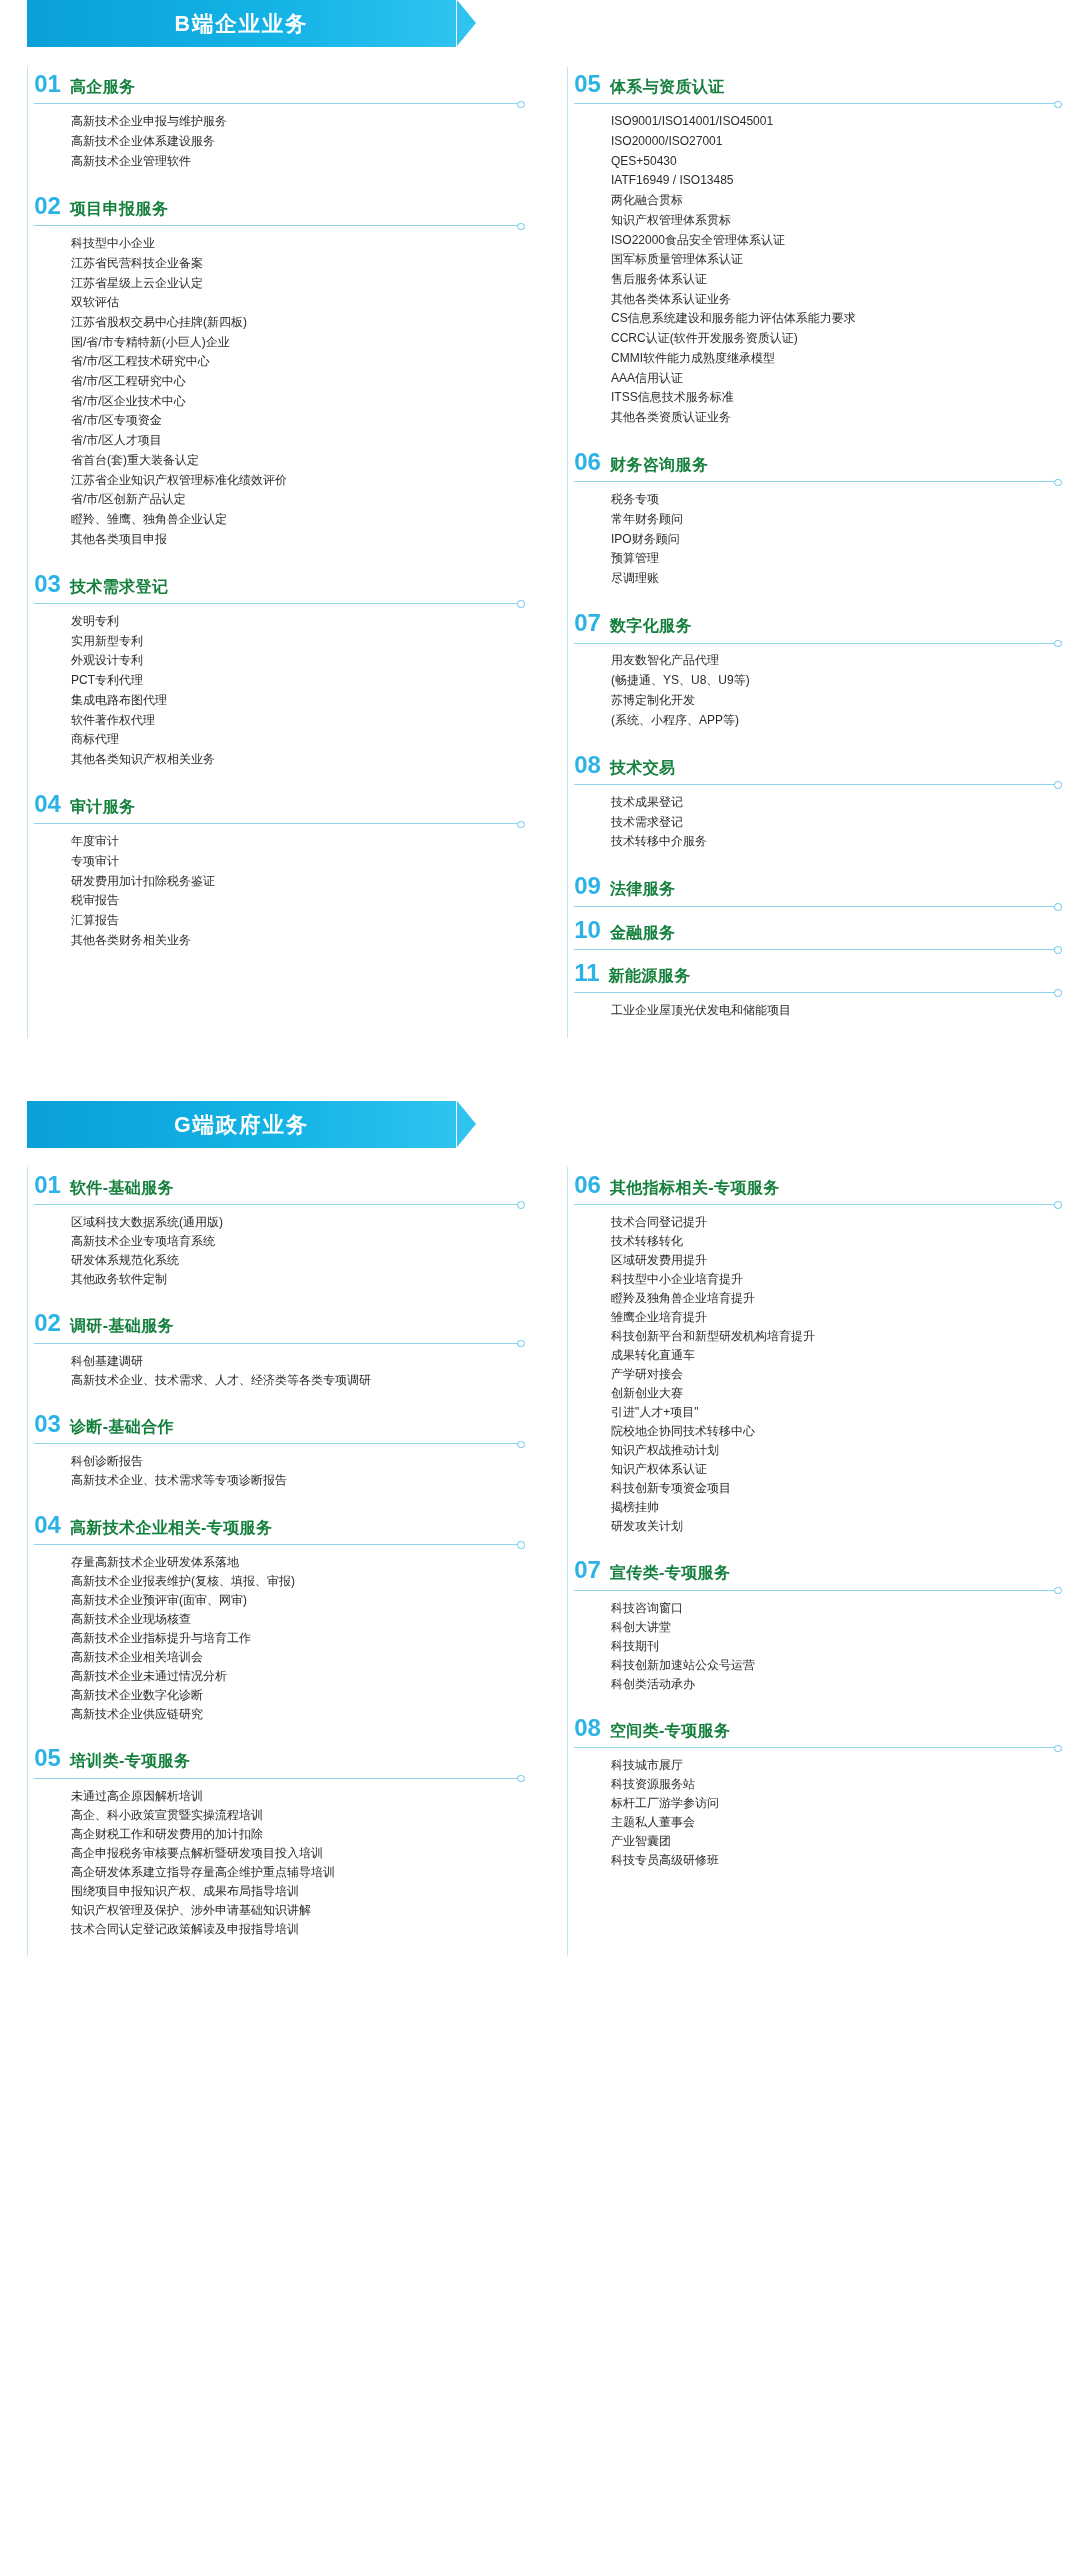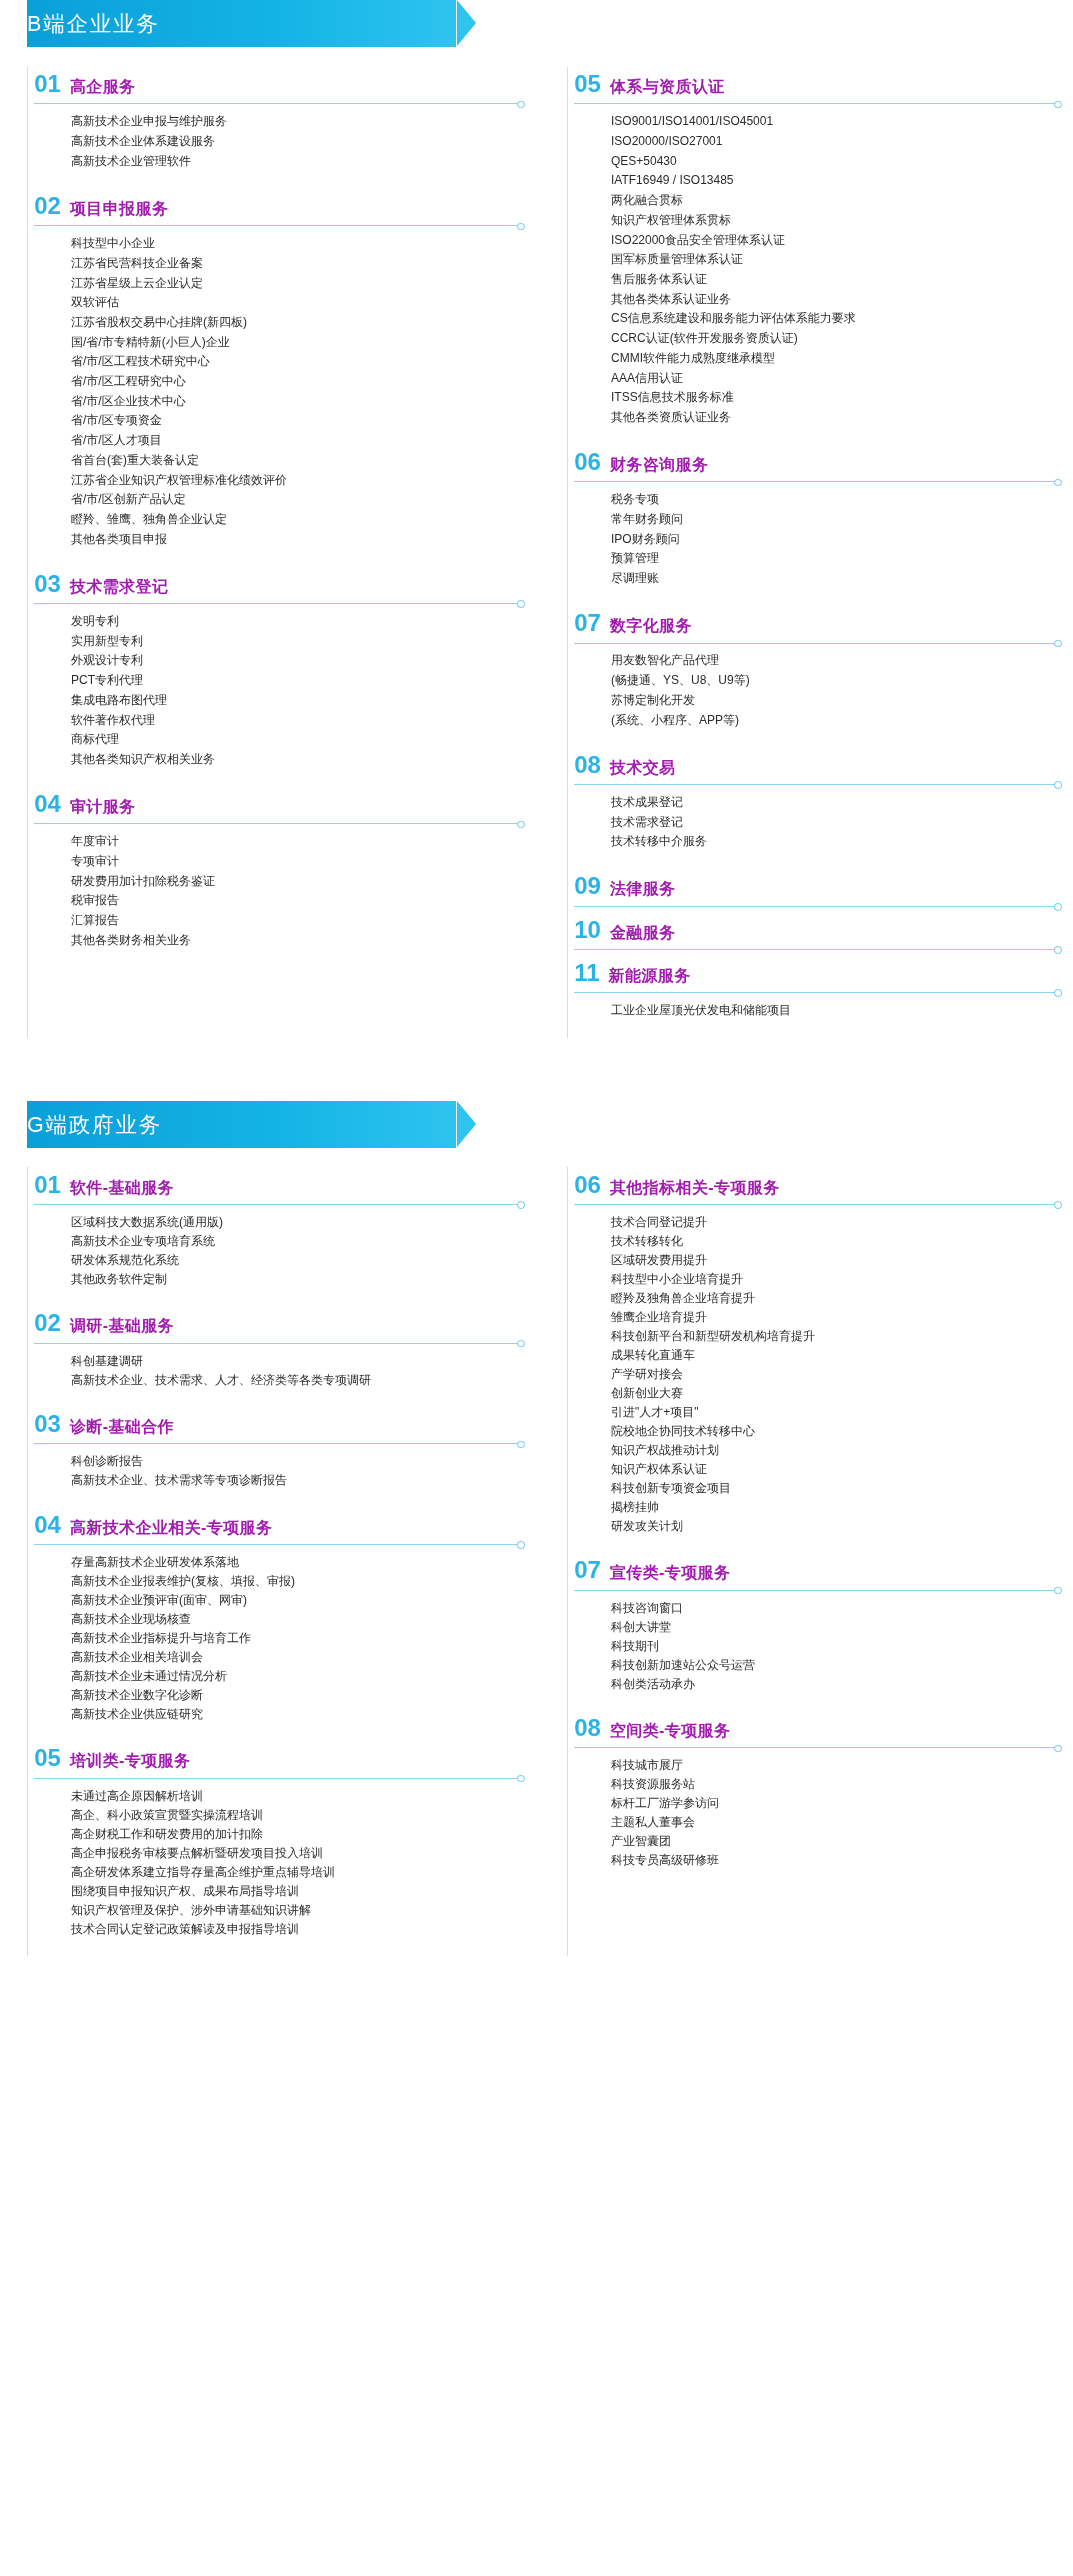--- a/index.html
+++ b/index.html
@@ -19,24 +19,24 @@
   
   .banner {
     position: relative;
     width: 429px;
     height: 47px;
     margin-left: 27px;
     background: #0aa9e0;
     background: linear-gradient(90deg, #0b9fd8 0%, #14b4e6 60%, #2fc3ef 100%);
     display: flex;
     align-items: center;
-    justify-content: flex-start;
+    justify-content: center;
     color: #ffffff;
     font-size: 21.5px;
-    font-weight: normal;
+    font-weight: bold;
     letter-spacing: 1.8px;
   }
   .banner::after {
     content: "";
     position: absolute;
     right: -19.7px;
     top: 0;
     width: 0; height: 0;
     border-top: 23px solid transparent;
     border-bottom: 23px solid transparent;
@@ -82,21 +82,21 @@
   .grp-num {
     font-size: 24px;
     font-weight: bold;
     color: #2bb3e6;
     line-height: 1;
     font-family: "Liberation Sans", sans-serif;
   }
   .grp-title {
     font-size: 16px;
     font-weight: bold;
-    color: #a21caf;
+    color: #15803d;
     letter-spacing: 0.4px;
   }
   
   .grp-rule {
     position: relative;
     height: 0.9px;
     background: #8fd4ee;
     margin: 0 0 5.4px 7.2px;
   }
   .grp-rule::after {

